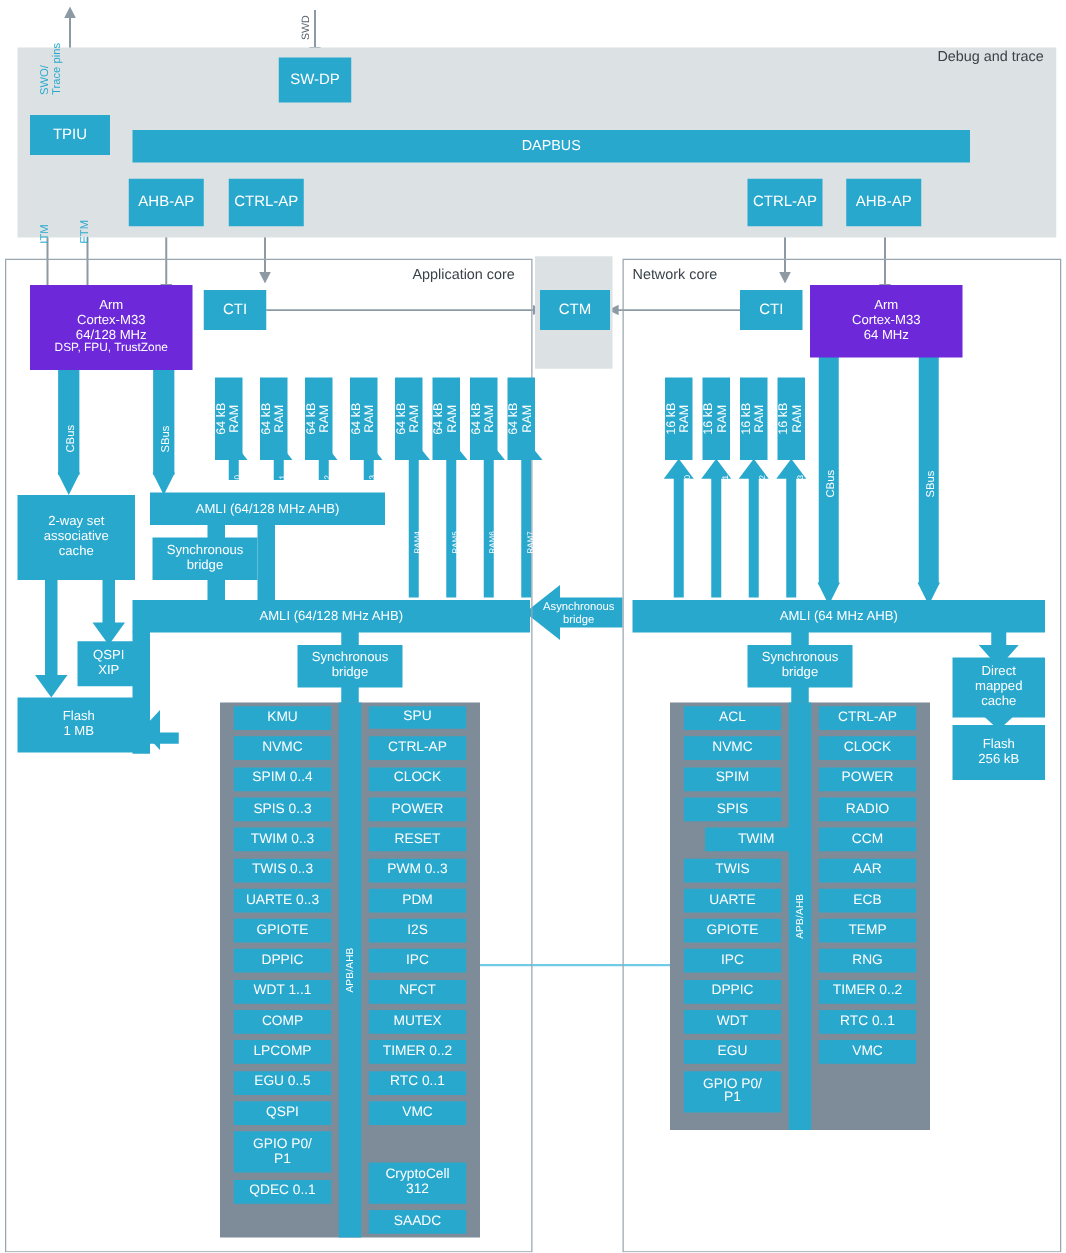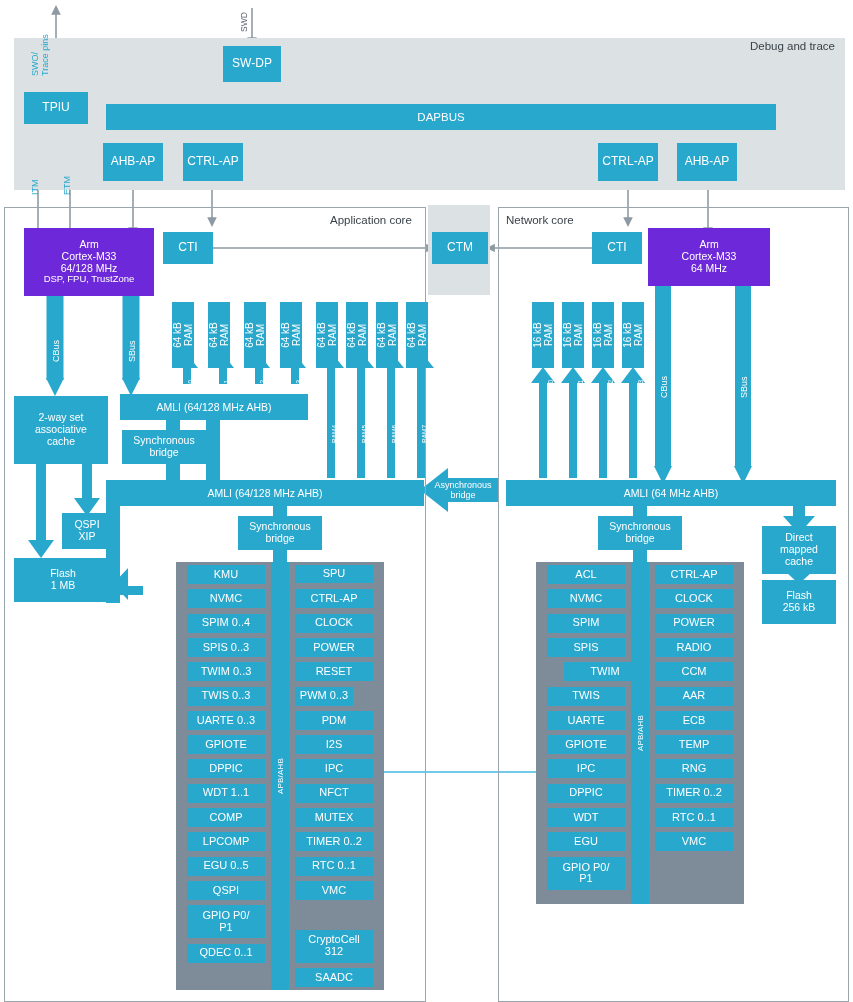--- a/index.html
+++ b/index.html
@@ -378,21 +378,21 @@
       </div>
       <div class="peri" style="left: 295px; top: 613.6px; width: 78px; height: 19px; flex-direction: column;">
         <div>CLOCK</div>
       </div>
       <div class="peri" style="left: 295px; top: 637.9px; width: 78px; height: 19px; flex-direction: column;">
         <div>POWER</div>
       </div>
       <div class="peri" style="left: 295px; top: 662.2px; width: 78px; height: 19px; flex-direction: column;">
         <div>RESET</div>
       </div>
-      <div class="peri" style="left: 295px; top: 686.5px; width: 58px; height: 19px; flex-direction: column;">
+      <div class="peri" style="left: 295px; top: 686.5px; width: 78px; height: 19px; flex-direction: column;">
         <div>PWM 0..3</div>
       </div>
       <div class="peri" style="left: 295px; top: 710.8px; width: 78px; height: 19px; flex-direction: column;">
         <div>PDM</div>
       </div>
       <div class="peri" style="left: 295px; top: 735.1px; width: 78px; height: 19px; flex-direction: column;">
         <div>I2S</div>
       </div>
       <div class="peri" style="left: 295px; top: 759.4px; width: 78px; height: 19px; flex-direction: column;">
         <div>IPC</div>

